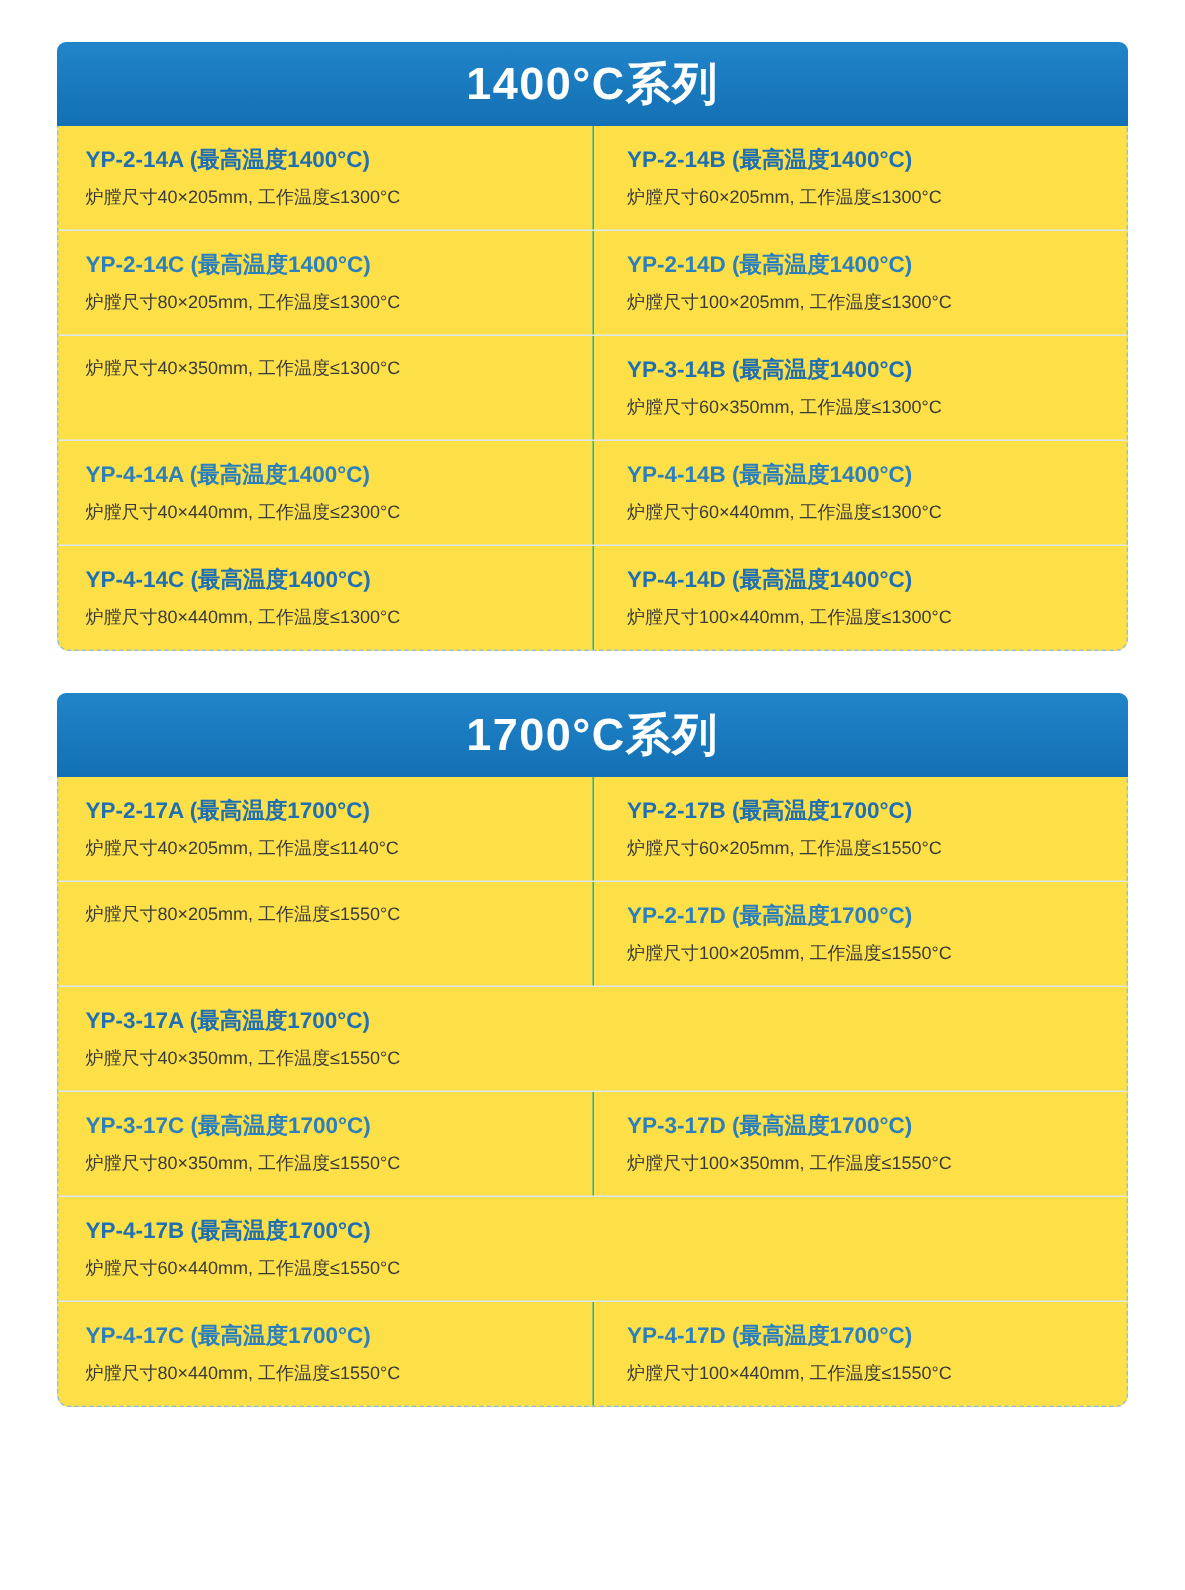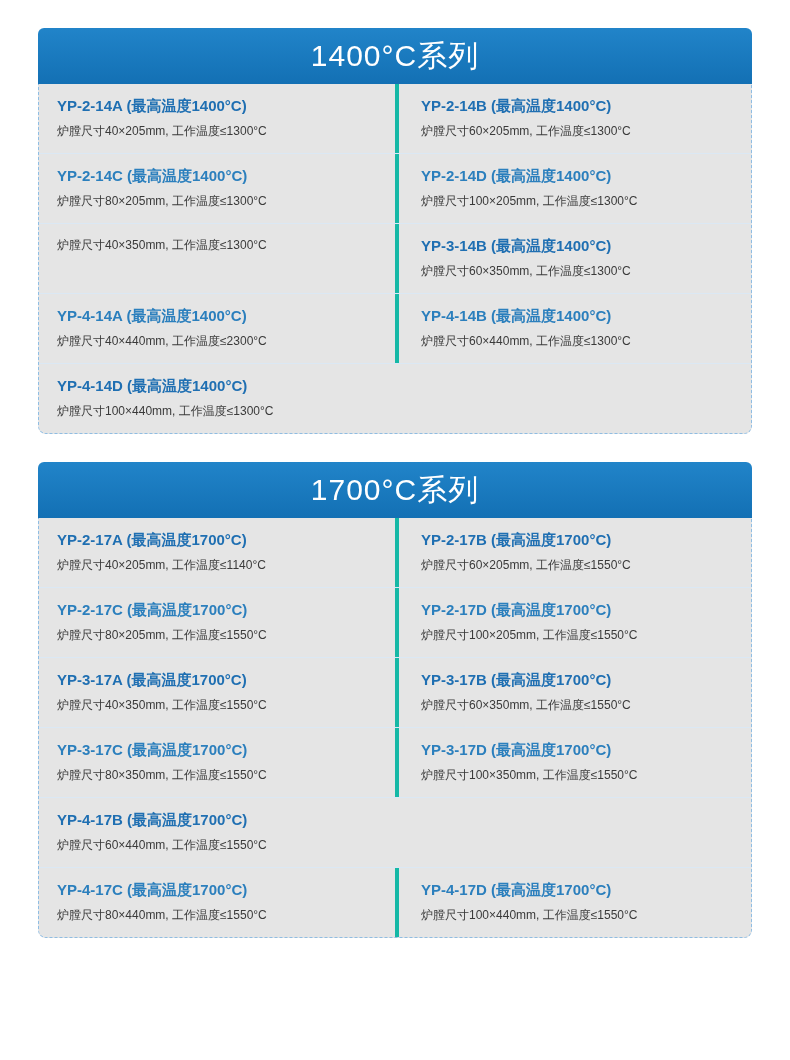--- a/index.html
+++ b/index.html
@@ -20,43 +20,43 @@
     background: linear-gradient(180deg, #2184c9 0%, #1370b4 100%);
     border-radius: 6px 6px 0 0;
     height: 56px;
     display: flex;
     align-items: center;
     justify-content: center;
   }
   .series-header-title {
     color: #ffffff;
     font-size: 30px;
-    font-weight: normal;
+    font-weight: bold;
     letter-spacing: 1px;
   }
   .series-body {
     border: 1px dashed #8fbde3;
     border-top: none;
     border-radius: 0 0 8px 8px;
-    background: #e5e5e5;
+    background: #fde047;
   }
   .row {
     display: flex;
     border-bottom: 1px solid #dbe8f4;
   }
   .row:last-child {
     border-bottom: none;
   }
   .cell {
     width: 50%;
     padding: 13px 0 13px 18px;
     min-height: 66px;
   }
   .cell + .cell {
-    border-left: 4px solid #14b8a6;
+    border-left: 1px solid #14b8a6;
     padding-left: 22px;
   }
   .cell-title {
     color: #1f6fb2;
     font-size: 15px;
     font-weight: bold;
     margin-bottom: 7px;
     white-space: nowrap;
   }
   .cell-desc {
@@ -114,20 +114,24 @@
         <div class="cell-desc">炉膛尺寸40×440mm, 工作温度≤2300°C</div>
       </div>
       <div class="cell">
         <div class="cell-title">YP-4-14B (最高温度1400°C)</div>
         <div class="cell-desc">炉膛尺寸60×440mm, 工作温度≤1300°C</div>
       </div>
     </div>
 
     <div class="row">
       <div class="cell">
+        <div class="cell-title">YP-4-14C (最高温度1400°C)</div>
+        <div class="cell-desc">炉膛尺寸80×440mm, 工作温度≤1300°C</div>
+      </div>
+      <div class="cell">
         <div class="cell-title">YP-4-14D (最高温度1400°C)</div>
         <div class="cell-desc">炉膛尺寸100×440mm, 工作温度≤1300°C</div>
       </div>
     </div>
 
   </div>
 </section>
 
 <section class="series-block">
   <div class="series-header">
@@ -141,38 +145,33 @@
         <div class="cell-desc">炉膛尺寸40×205mm, 工作温度≤1140°C</div>
       </div>
       <div class="cell">
         <div class="cell-title">YP-2-17B (最高温度1700°C)</div>
         <div class="cell-desc">炉膛尺寸60×205mm, 工作温度≤1550°C</div>
       </div>
     </div>
 
     <div class="row">
       <div class="cell">
-        <div class="cell-title">YP-2-17C (最高温度1700°C)</div>
         <div class="cell-desc">炉膛尺寸80×205mm, 工作温度≤1550°C</div>
       </div>
       <div class="cell">
         <div class="cell-title">YP-2-17D (最高温度1700°C)</div>
         <div class="cell-desc">炉膛尺寸100×205mm, 工作温度≤1550°C</div>
       </div>
     </div>
 
     <div class="row">
       <div class="cell">
         <div class="cell-title">YP-3-17A (最高温度1700°C)</div>
         <div class="cell-desc">炉膛尺寸40×350mm, 工作温度≤1550°C</div>
       </div>
-      <div class="cell">
-        <div class="cell-title">YP-3-17B (最高温度1700°C)</div>
-        <div class="cell-desc">炉膛尺寸60×350mm, 工作温度≤1550°C</div>
-      </div>
     </div>
 
     <div class="row">
       <div class="cell">
         <div class="cell-title">YP-3-17C (最高温度1700°C)</div>
         <div class="cell-desc">炉膛尺寸80×350mm, 工作温度≤1550°C</div>
       </div>
       <div class="cell">
         <div class="cell-title">YP-3-17D (最高温度1700°C)</div>
         <div class="cell-desc">炉膛尺寸100×350mm, 工作温度≤1550°C</div>

